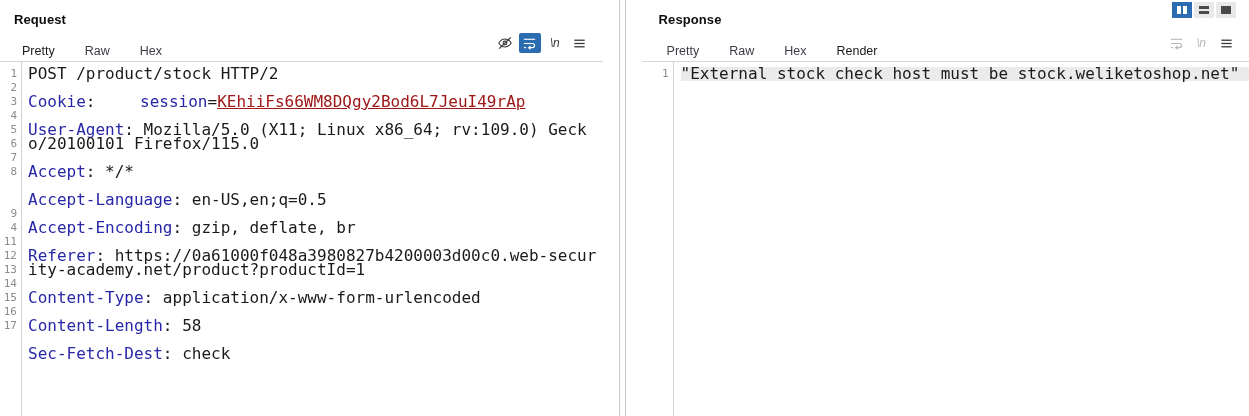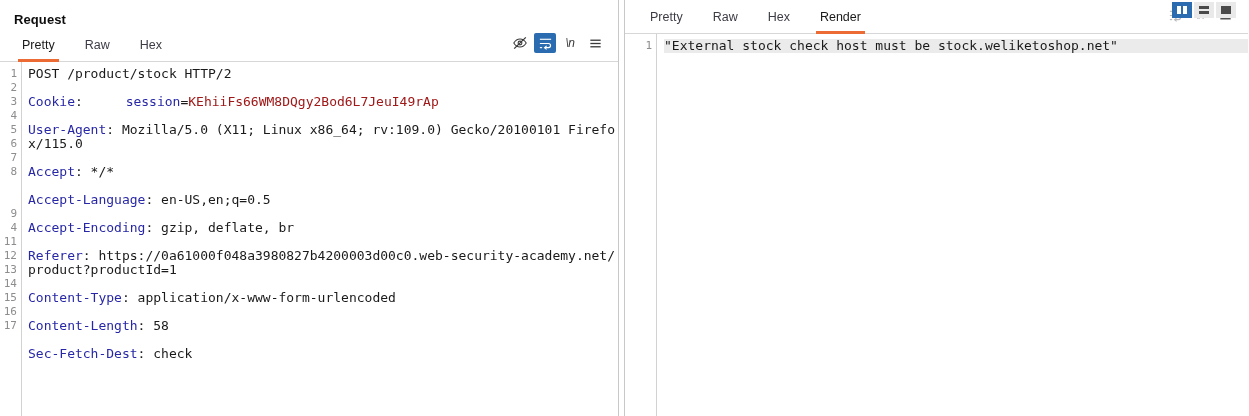--- a/index.html
+++ b/index.html
@@ -15,20 +15,21 @@
     color: #1c1c1c;
     -webkit-font-smoothing: antialiased;
   }
 
   .app {
     position: relative;
     width: 1249px;
     height: 416px;
     display: flex;
     flex-direction: row;
+    gap: 16px;
   }
 
   
   .pane {
     position: relative;
     height: 416px;
     display: flex;
     flex-direction: column;
     background: #ffffff;
   }
@@ -72,21 +73,21 @@
   }
   .tab {
     font-size: 12.5px;
     color: #3c3c46;
     padding: 0 4px 6px 4px;
     margin: 0 11px;
     line-height: 16px;
     cursor: pointer;
     border-bottom: 3px solid transparent;
     position: relative;
-    top: 1px;
+    top: 7px;
     white-space: nowrap;
   }
   .pane-request .tabs { margin-left: 7px; }
   .pane-response .tabs { margin-left: 10px; }
   .tab.active {
     color: #1a1a1a;
     border-bottom-color: #ec6a33;
   }
 
   
@@ -175,32 +176,32 @@
     background: #ffffff;
   }
   .pane-response .gutter { padding-left: 10px; }
   .gutter div { height: 14px; }
   .gutter div.blank { color: transparent; }
 
   .code {
     flex: 1 1 auto;
     padding: 5px 0 0 6px;
     font-family: "DejaVu Sans Mono", monospace;
-    font-size: 13px;
+    font-size: 16px;
     line-height: 14px;
     color: #1a1a1a;
     white-space: pre-wrap;
     word-break: break-all;
     overflow: hidden;
   }
   .code .ln { display: block; min-height: 14px; }
   .code .ln.hl { background: #ebebeb; }
   .k { color: #2727a8; }      
   .v { color: #1a1a1a; }      
-  .r { color: #a01818; }      
+  .r { color: #a01818; text-decoration: underline; }      
   .p { color: #2727a8; margin-left: 35px; }
 
   
   .pane-response .code { padding-left: 7px; }
 </style>
 </head>
 <body>
 
 <div class="app">
 
@@ -303,20 +304,21 @@
 
 
 
 </div>
     </div>
   </div>
 
   <div class="pane-divider"></div>
 
   <div class="pane pane-response">
+    <div class="pane-title">Response</div>
 
     <div class="tabstrip">
       <div class="tabs">
         <div class="tab">Pretty</div>
         <div class="tab">Raw</div>
         <div class="tab">Hex</div>
         <div class="tab active">Render</div>
       </div>
       <div class="tool-icons">
         <div class="ticon disabled" title="Word wrap">

